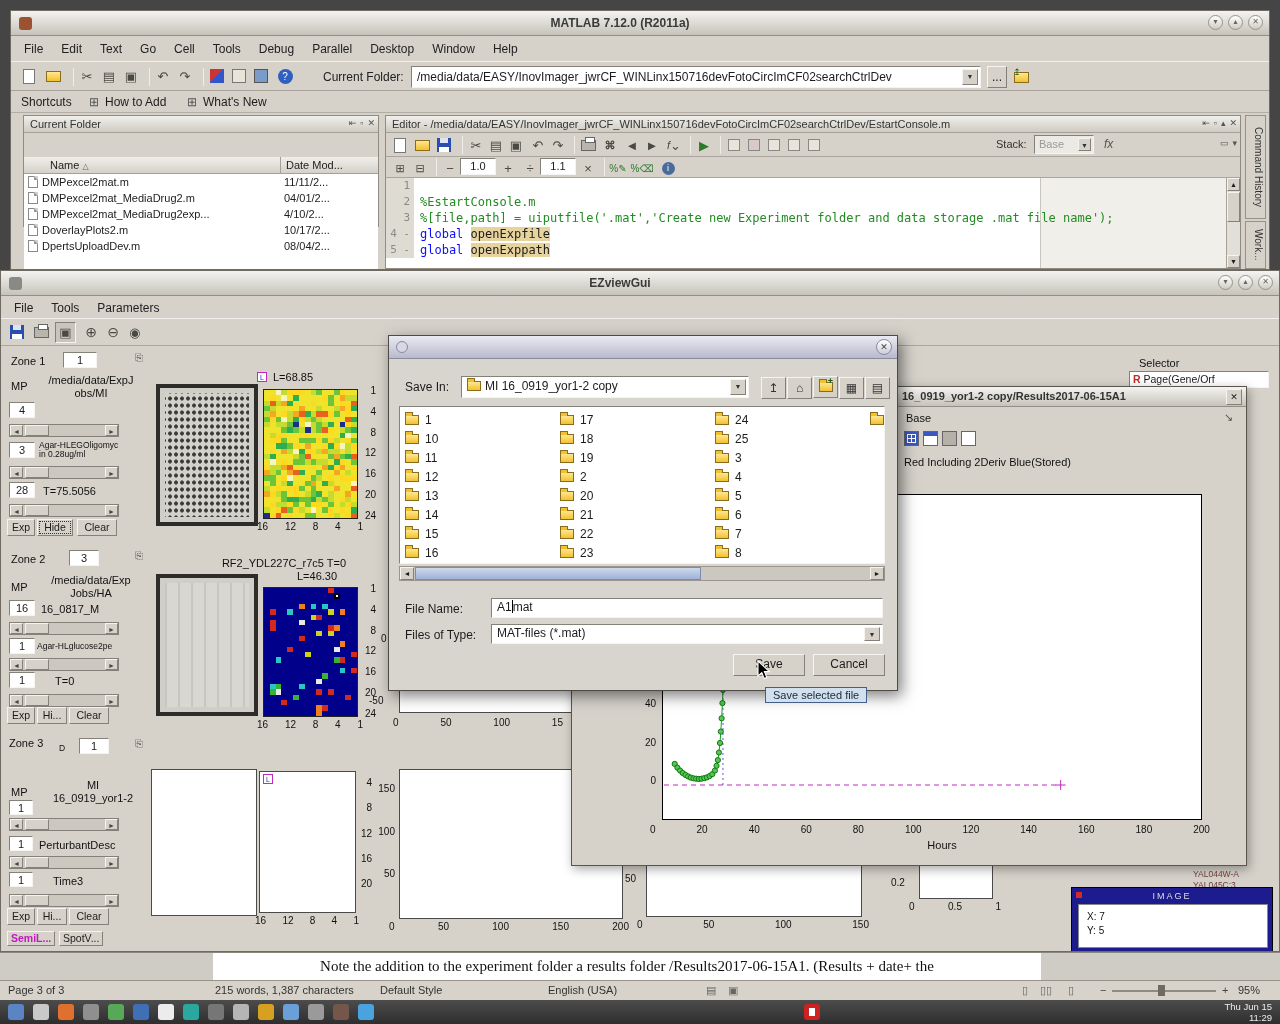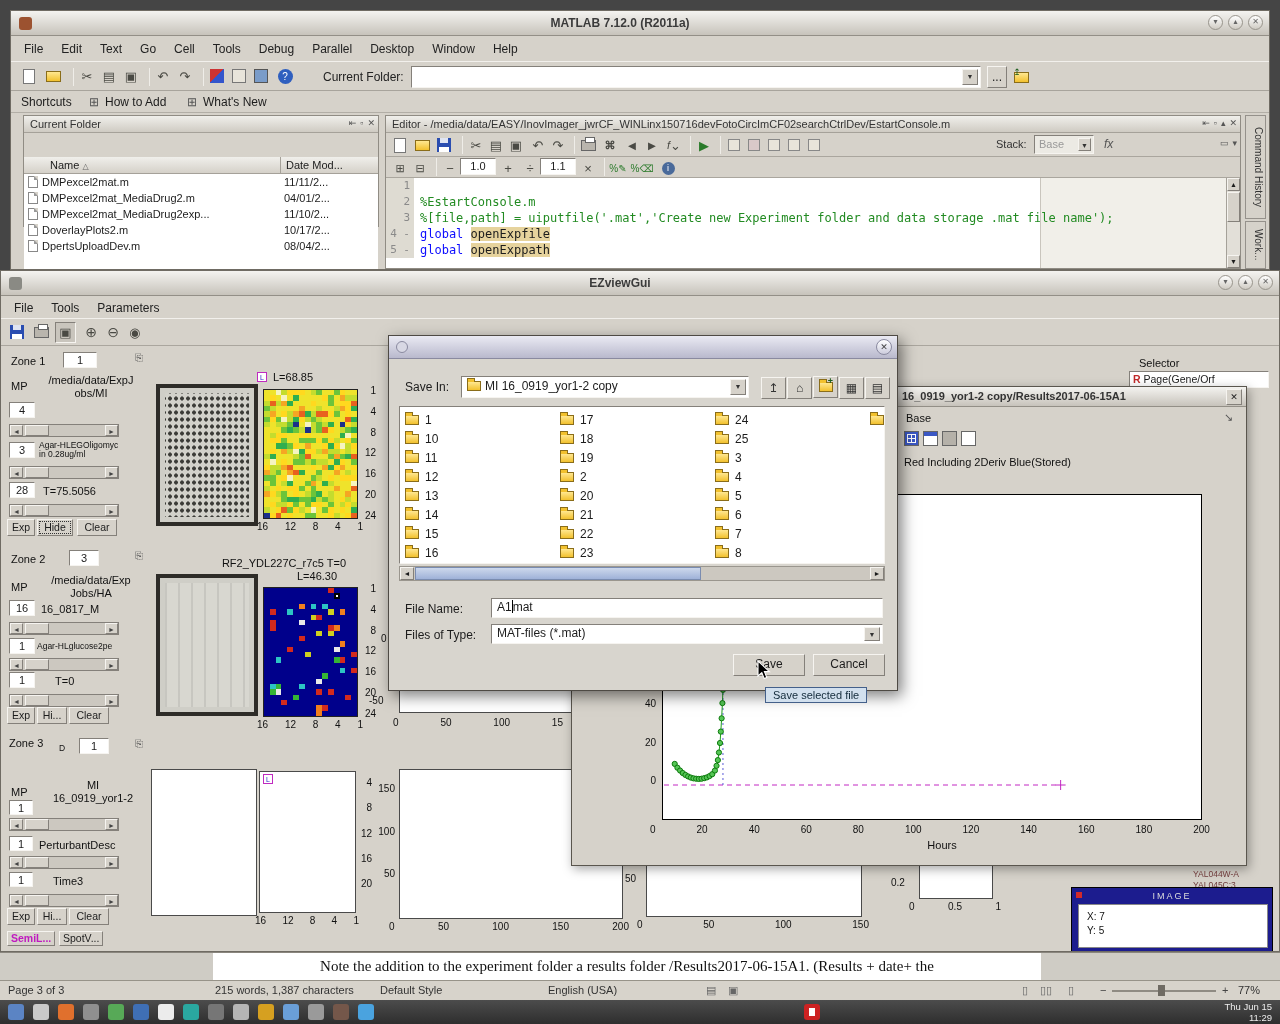--- a/index.html
+++ b/index.html
@@ -143,20 +143,21 @@
           <span style="width:14px;height:14px;background:#e8e4da;border:1px solid #777;display:inline-block;"></span>
         </span>
       <span class="ic abs" style="left:240px;top:4px;">
           <span style="width:14px;height:14px;background:#7a9cc9;border:1px solid #555;display:inline-block;"></span>
         </span>
       <span class="ic abs" style="left:264px;top:4px;">
           <span class="ichelp">?</span>
         </span>
       <span class="abs" style="left:312px;top:8px;font-size:12px;color:#222;">Current Folder:</span>
       <span class="inset abs" style="left:400px;top:4px;width:570px;height:22px;font-size:12px;line-height:20px;padding-left:5px;white-space:nowrap;overflow:hidden;">
+        <span>/media/data/EASY/InovImager_jwrCF_WINLinx150716devFotoCircImCF02searchCtrlDev</span>
         <span class="combo-arrow">▼</span>
       </span>
       <span class="raised abs" style="left:976px;top:4px;width:20px;height:22px;text-align:center;line-height:20px;">...</span>
       <span class="ic abs" style="left:1000px;top:5px;">
           <span class="icf"></span>
           <span style="position:absolute;font-size:9px;color:#1a5c1a;margin-left:-8px;margin-top:-10px;">↥</span>
         </span>
     </div>
 
     <div class="abs" style="left:0;top:81px;width:1258px;height:21px;border-bottom:1px solid #b2aea6;font-size:12px;">
@@ -188,21 +189,21 @@
             <span class="cf-date">11/11/2...</span>
           </div>
           <div class="cf-row">
             <span class="mfile"></span>
             <span class="cf-name">DMPexcel2mat_MediaDrug2.m</span>
             <span class="cf-date">04/01/2...</span>
           </div>
           <div class="cf-row">
             <span class="mfile"></span>
             <span class="cf-name">DMPexcel2mat_MediaDrug2exp...</span>
-            <span class="cf-date">11/10/2...</span>
+            <span class="cf-date">4/10/2...</span>
           </div>
           <div class="cf-row">
             <span class="mfile"></span>
             <span class="cf-name">DoverlayPlots2.m</span>
             <span class="cf-date">10/17/2...</span>
           </div>
           <div class="cf-row">
             <span class="mfile"></span>
             <span class="cf-name">DpertsUploadDev.m</span>
             <span class="cf-date">08/04/2...</span>
@@ -1417,21 +1418,21 @@
     <span class="sb" style="left:548px;">English (USA)</span>
     <span class="sb" style="left:706px;color:#666;">▤</span>
     <span class="sb" style="left:728px;color:#666;">▣</span>
     <span class="sb" style="left:1022px;color:#666;">▯</span>
     <span class="sb" style="left:1040px;color:#666;">▯▯</span>
     <span class="sb" style="left:1068px;color:#666;">▯</span>
     <span class="sb" style="left:1100px;color:#444;">−</span>
     <span class="sb" style="left:1112px;top:9px;width:104px;height:2px;background:#8f8b83;display:inline-block;"></span>
     <span class="sb" style="left:1158px;top:4px;width:7px;height:11px;background:#6f6b63;display:inline-block;"></span>
     <span class="sb" style="left:1222px;color:#444;">+</span>
-    <span class="sb" style="left:1238px;">77%</span>
+    <span class="sb" style="left:1238px;">95%</span>
   </div>
 
   <div class="taskbar">
     <span id="tb-icons">
         <span class="tb-ic" style="background: rgb(91, 132, 196);"></span>
         <span class="tb-ic" style="background: rgb(201, 201, 201);"></span>
         <span class="tb-ic" style="background: rgb(224, 112, 45);"></span>
         <span class="tb-ic" style="background: rgb(143, 143, 143);"></span>
         <span class="tb-ic" style="background: rgb(87, 169, 87);"></span>
         <span class="tb-ic" style="background: rgb(63, 111, 181);"></span>

